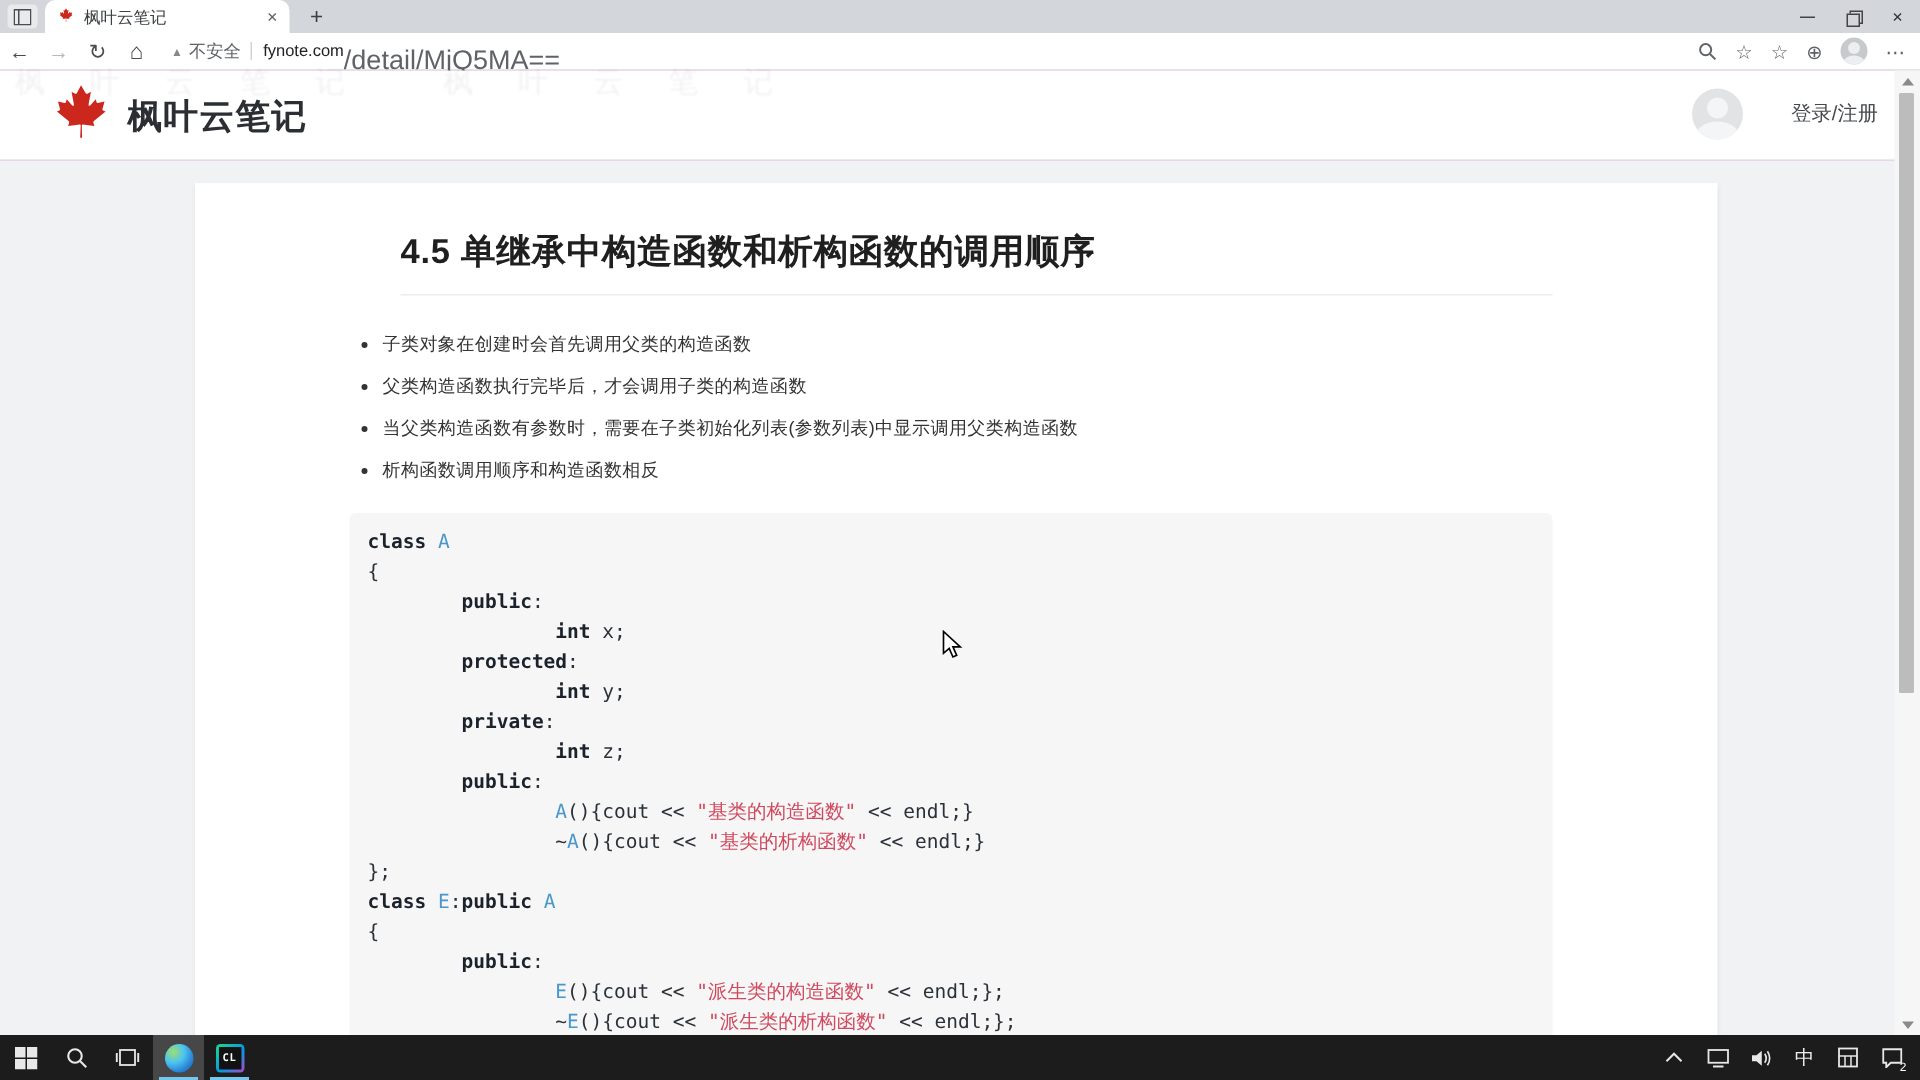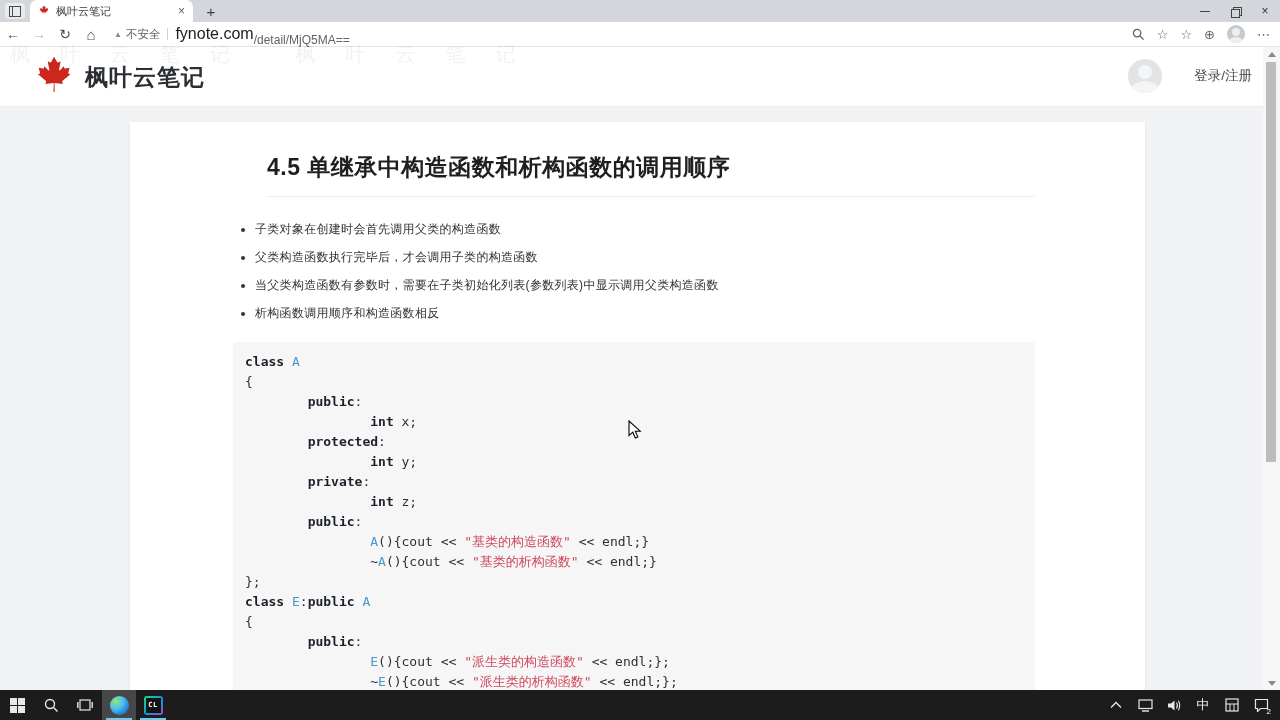--- a/index.html
+++ b/index.html
@@ -22,22 +22,22 @@
 
   
   .toolbar { position:absolute; left:0; top:22px; width:1280px; height:25px; background:#fff; border-bottom:1px solid #e4e4e4; display:flex; align-items:center; }
   .nav-ic { width:26px; text-align:center; font-size:14px; color:#494c50; cursor:pointer; }
   .nav-ic.fwd { color:#b7babd; }
   .nav-ic.home { font-size:15px; }
   .addr { display:flex; align-items:center; margin-left:10px; flex:1; }
   .warn-tri { font-size:8px; color:#85898d; margin-right:4px; }
   .sec-label { font-size:11.5px; color:#5f6368; }
   .addr-div { width:1px; height:12px; background:#d0d3d6; margin:0 7px; }
-  .url-host { font-size:16px; color:#202124; }
-  .url-path { font-size:12px; color:#5f6368;margin-top:12px; }
+  .url-host { font-size:11px; color:#202124; }
+  .url-path { font-size:18px; color:#5f6368;margin-top:12px; }
   .tb-right { display:flex; align-items:center; gap:12px; margin-right:10px; }
   .tb-ic { font-size:13px; color:#5f6368; cursor:pointer; line-height:1; }
   .avatar-sm { width:18px; height:18px; border-radius:50%; background:#c7cacd; position:relative; overflow:hidden; cursor:pointer; }
   .avatar-sm::before { content:""; position:absolute; left:5px; top:3px; width:8px; height:8px; border-radius:50%; background:#eceeef; }
   .avatar-sm::after { content:""; position:absolute; left:2px; top:12px; width:14px; height:9px; border-radius:50%; background:#eceeef; }
 
   
   .site-header { position:absolute; left:0; top:47px; width:1280px; height:60px; background:#fff; border-bottom:1px solid #ebebeb; z-index:2; }
   .watermark { position:absolute; left:10px; top:-6px; font-size:20px; color:#000; opacity:.05; letter-spacing:30px; white-space:nowrap; filter:blur(.6px); }
   .logo-wrap { position:absolute; left:30px; top:8px; width:48px; height:46px; }

